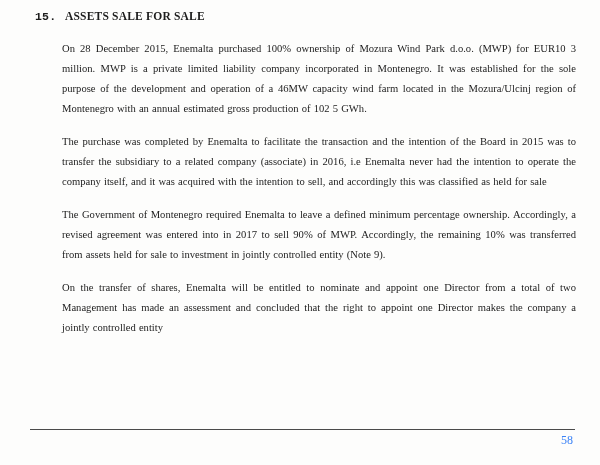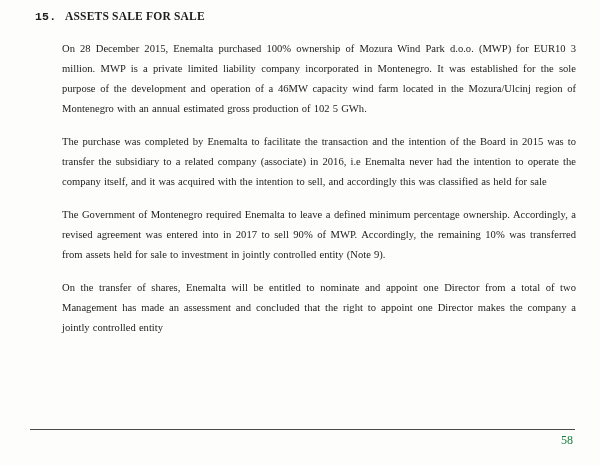--- a/index.html
+++ b/index.html
@@ -59,21 +59,21 @@
     left: 30px;
     right: 25px;
     height: 0;
     border-top: 1px solid #4a4a4a;
   }
   .page-number {
     position: absolute;
     top: 433px;
     right: 27px;
     font-size: 12px;
-    color: #15803d;
+    color: #3b82f6;
   }
 </style>
 </head>
 <body>
 
 <div class="page">
   <div class="scan-layer">
 
     <div class="section-header">
       <span class="section-number">15.</span>

